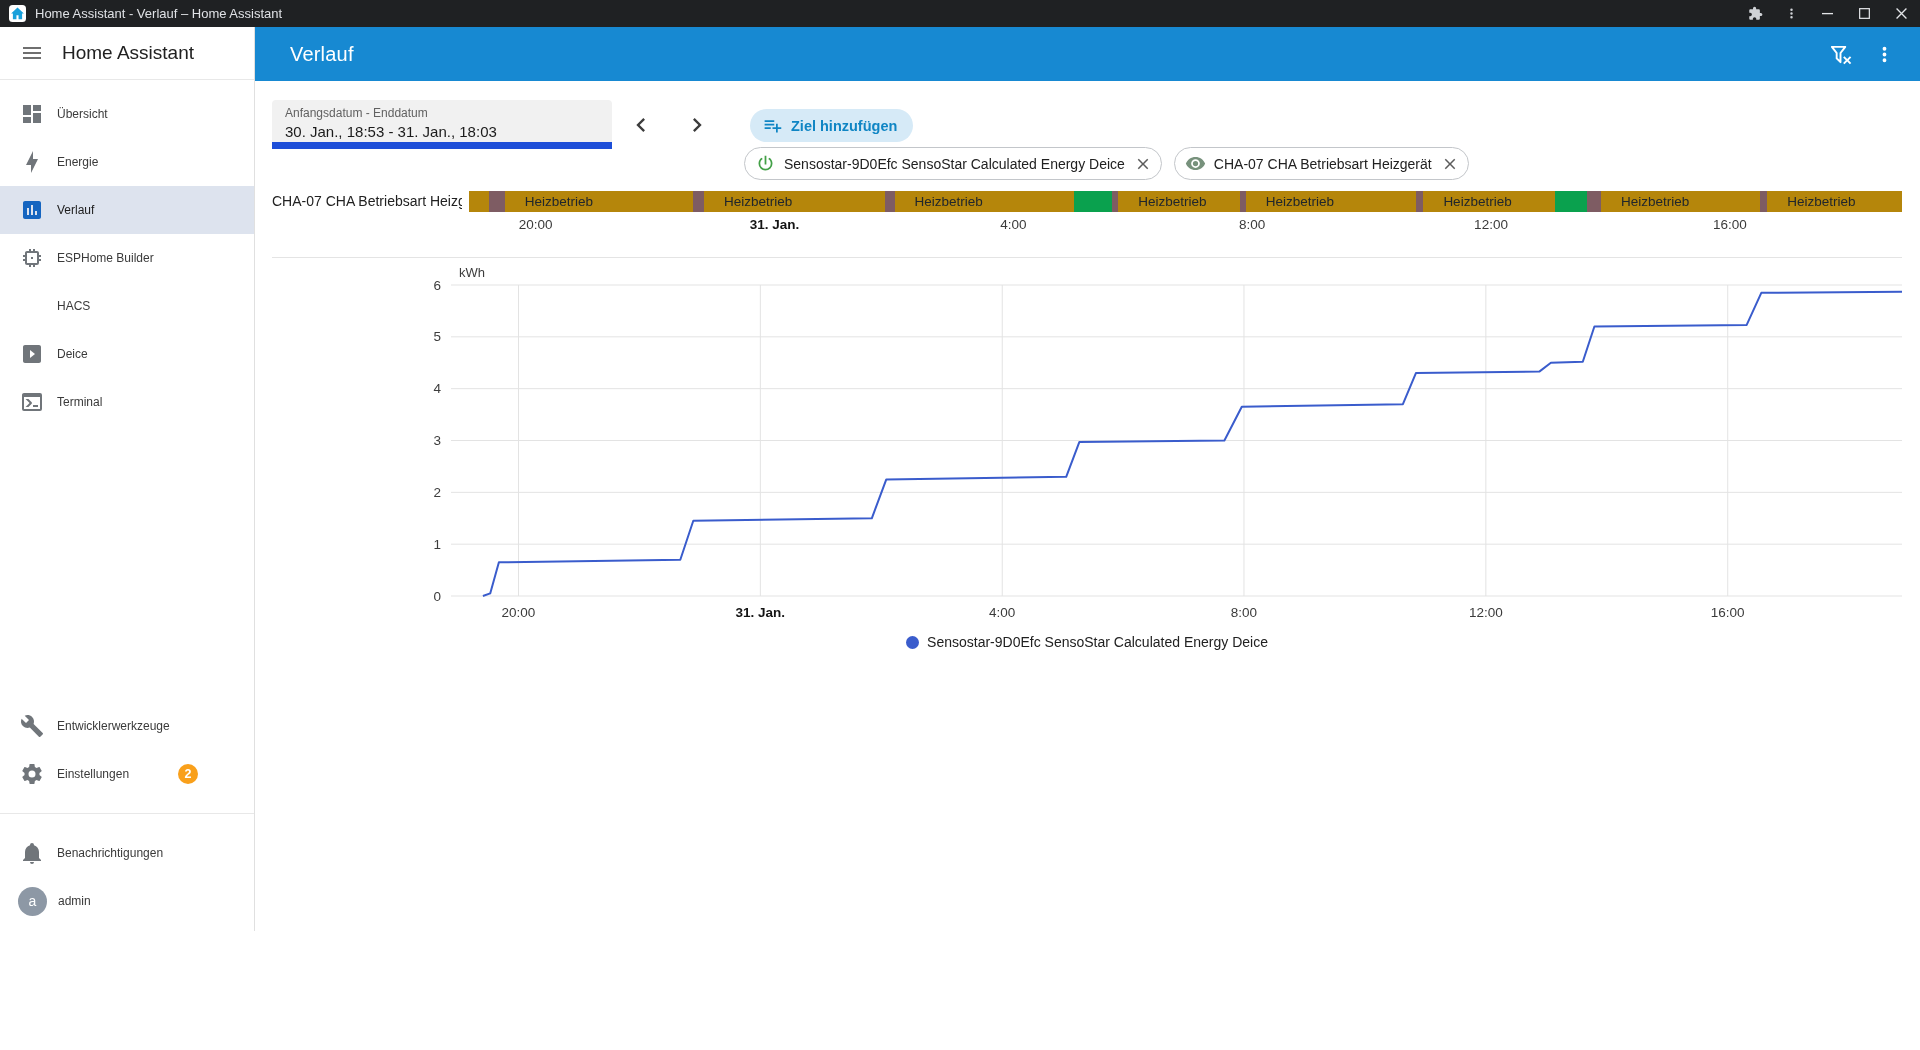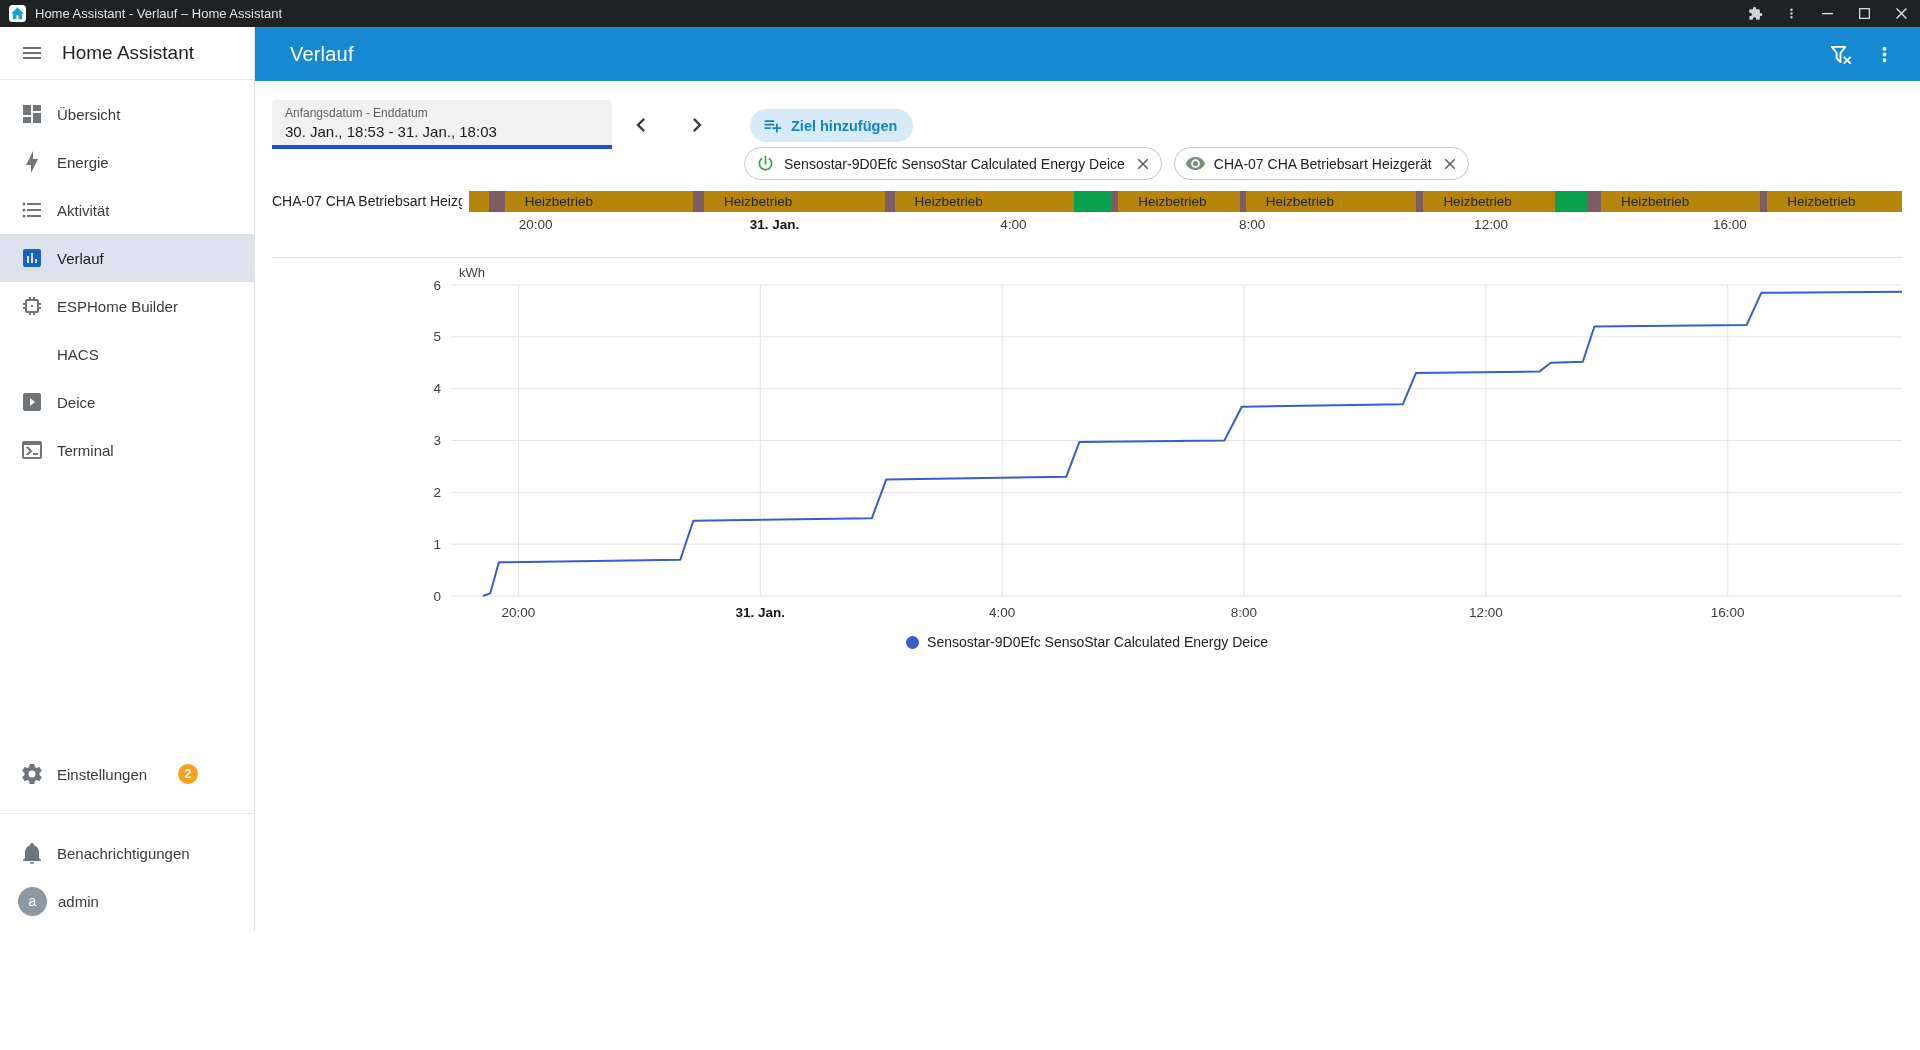--- a/index.html
+++ b/index.html
@@ -24,21 +24,21 @@
   .sb-head { height:53px; display:flex; align-items:center; padding-left:20px; border-bottom:1px solid #e8e8e8; flex:none; }
   .sb-toggle { width:24px; height:24px; color:#6f6f6f; margin-right:18px; cursor:pointer; }
   .sb-toggle svg { width:100%; height:100%; fill:currentColor; }
   .sb-appname { font-size:19px; color:#212121; }
   .sb-menu { padding-top:10px; }
   .side-item { position:relative; height:48px; display:flex; align-items:center; padding-left:20px; cursor:pointer; }
   .side-item.active { background:#dde3ee; }
   .side-icon { width:24px; height:24px; color:#70757a; margin-right:13px; flex:none; }
   .side-icon svg { width:100%; height:100%; fill:currentColor; }
   .side-item.active .side-icon { color:#1565c0; }
-  .side-label { font-size:15px; font-weight:500; color:#3a3a3a; white-space:nowrap; }
+  .side-label { font-size:12px; font-weight:500; color:#3a3a3a; white-space:nowrap; }
   .side-item.active .side-label { color:#1c1c1c; }
   .badge { position:absolute; right:56px; top:14px; min-width:20px; height:20px; border-radius:10px;
            background:#f9a01b; color:#fff; font-size:12.5px; font-weight:700;
            display:flex; align-items:center; justify-content:center; }
   .sb-spacer { flex:1; }
   .sb-divider { height:1px; background:#e8e8e8; margin:15px 0; }
   .sb-foot { padding-bottom:6px; }
   .avatar { width:29px; height:29px; border-radius:50%; background:#8d98a5; color:#fff; font-size:14px;
             display:flex; align-items:center; justify-content:center; margin:0 11px 0 -2px; flex:none; }
 
@@ -46,21 +46,21 @@
   .main { flex:1; display:flex; flex-direction:column; min-width:0; }
   .main-header { height:54px; background:#1789d2; color:#fff; display:flex; align-items:center; padding:0 14px 0 35px; flex:none; }
   .mh-title { font-size:20px; letter-spacing:.2px; }
   .mh-spacer { flex:1; }
   .mh-ic { width:44px; height:44px; display:flex; align-items:center; justify-content:center; color:#fff; cursor:pointer; }
   .mh-ic svg { width:23px; height:23px; fill:currentColor; }
 
   .content { position:relative; flex:1; background:#fff; }
 
   .date-field { position:absolute; left:17px; top:19px; width:340px; height:49px; background:#f1f1f1;
-                border-bottom:4px solid #1d4ed8; border-radius:4px 4px 0 0; cursor:pointer;text-decoration:underline; }
+                border-bottom:7px solid #1d4ed8; border-radius:4px 4px 0 0; cursor:pointer;text-decoration:underline; }
   .df-label { position:absolute; left:13px; top:6px; font-size:12px; color:#616161; }
   .df-value { position:absolute; left:13px; top:23px; font-size:15px; color:#1b1b1b; }
 
   .nav-btn { position:absolute; top:24px; width:40px; height:40px; display:flex; align-items:center; justify-content:center;
              color:#3c3c3c; cursor:pointer; }
   .nav-btn svg { width:28px; height:28px; fill:currentColor; }
   .nav-prev { left:366px; }
   .nav-next { left:422px; }
 
   .add-target { position:absolute; left:495px; top:28px; height:33px; border-radius:17px; background:#d6eaf7;
@@ -157,28 +157,20 @@
           <span class="side-label">Übersicht</span>
         </div>
         <div class="side-item">
           <span class="side-icon">
             <svg viewBox="0 0 24 24">
               <path d="M11,15H6L13,1V9H18L11,23V15Z"></path>
             </svg>
           </span>
           <span class="side-label">Energie</span>
         </div>
-        <div class="side-item">
-          <span class="side-icon">
-            <svg viewBox="0 0 24 24">
-              <path d="M7,5H21V7H7V5M7,13V11H21V13H7M4,4.5A1.5,1.5 0 0,1 5.5,6A1.5,1.5 0 0,1 4,7.5A1.5,1.5 0 0,1 2.5,6A1.5,1.5 0 0,1 4,4.5M4,10.5A1.5,1.5 0 0,1 5.5,12A1.5,1.5 0 0,1 4,13.5A1.5,1.5 0 0,1 2.5,12A1.5,1.5 0 0,1 4,10.5M7,19V17H21V19H7M4,16.5A1.5,1.5 0 0,1 5.5,18A1.5,1.5 0 0,1 4,19.5A1.5,1.5 0 0,1 2.5,18A1.5,1.5 0 0,1 4,16.5Z"></path>
-            </svg>
-          </span>
-          <span class="side-label">Aktivität</span>
-        </div>
         <div class="side-item active">
           <span class="side-icon">
             <svg viewBox="0 0 24 24">
               <path d="M19,3H5C3.9,3 3,3.9 3,5V19C3,20.1 3.9,21 5,21H19C20.1,21 21,20.1 21,19V5C21,3.9 20.1,3 19,3M9,17H7V10H9V17M13,17H11V7H13V17M17,17H15V13H17V17Z"></path>
             </svg>
           </span>
           <span class="side-label">Verlauf</span>
         </div>
         <div class="side-item">
           <span class="side-icon">
@@ -204,20 +196,28 @@
           <span class="side-icon">
             <svg viewBox="0 0 24 24">
               <path d="M20,19V7H4V19H20M20,3A2,2 0 0,1 22,5V19A2,2 0 0,1 20,21H4A2,2 0 0,1 2,19V5C2,3.89 2.9,3 4,3H20M13,17V15H18V17H13M9.58,13L5.57,9H8.4L11.7,12.3C12.09,12.69 12.09,13.33 11.7,13.72L8.42,17H5.59L9.58,13Z"></path>
             </svg>
           </span>
           <span class="side-label">Terminal</span>
         </div>
       </div>
     <div class="sb-spacer"></div>
     <div class="sb-foot">
+        <div class="side-item">
+          <span class="side-icon">
+            <svg viewBox="0 0 24 24">
+              <path d="M22.7,19L13.6,9.9C14.5,7.6 14,4.9 12.1,3C10.1,1 7.1,0.6 4.7,1.7L9,6L6,9L1.6,4.7C0.4,7.1 0.9,10.1 2.9,12.1C4.8,14 7.5,14.5 9.8,13.6L18.9,22.7C19.3,23.1 19.9,23.1 20.3,22.7L22.6,20.4C23.1,20 23.1,19.3 22.7,19Z"></path>
+            </svg>
+          </span>
+          <span class="side-label">Entwicklerwerkzeuge</span>
+        </div>
         <div class="side-item">
           <span class="side-icon">
             <svg viewBox="0 0 24 24">
               <path d="M12,15.5A3.5,3.5 0 0,1 8.5,12A3.5,3.5 0 0,1 12,8.5A3.5,3.5 0 0,1 15.5,12A3.5,3.5 0 0,1 12,15.5M19.43,12.97C19.47,12.65 19.5,12.33 19.5,12C19.5,11.67 19.47,11.34 19.43,11L21.54,9.37C21.73,9.22 21.78,8.95 21.66,8.73L19.66,5.27C19.54,5.05 19.27,4.96 19.05,5.05L16.56,6.05C16.04,5.66 15.5,5.32 14.87,5.07L14.5,2.42C14.46,2.18 14.25,2 14,2H10C9.75,2 9.54,2.18 9.5,2.42L9.13,5.07C8.5,5.32 7.96,5.66 7.44,6.05L4.95,5.05C4.73,4.96 4.46,5.05 4.34,5.27L2.34,8.73C2.21,8.95 2.27,9.22 2.46,9.37L4.57,11C4.53,11.34 4.5,11.67 4.5,12C4.5,12.33 4.53,12.65 4.57,12.97L2.46,14.63C2.27,14.78 2.21,15.05 2.34,15.27L4.34,18.73C4.46,18.95 4.73,19.03 4.95,18.95L7.44,17.94C7.96,18.34 8.5,18.68 9.13,18.93L9.5,21.58C9.54,21.82 9.75,22 10,22H14C14.25,22 14.46,21.82 14.5,21.58L14.87,18.93C15.5,18.67 16.04,18.34 16.56,17.94L19.05,18.95C19.27,19.03 19.54,18.95 19.66,18.73L21.66,15.27C21.78,15.05 21.73,14.78 21.54,14.63L19.43,12.97Z"></path>
             </svg>
           </span>
           <span class="side-label">Einstellungen</span>
           <span class="badge">2</span>
         </div>
         <div class="sb-divider"></div>

